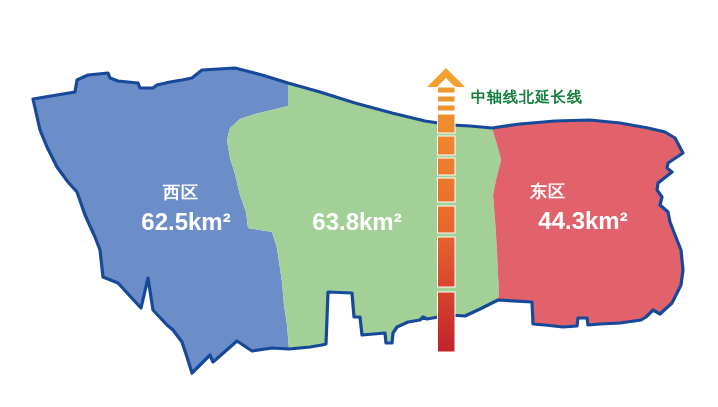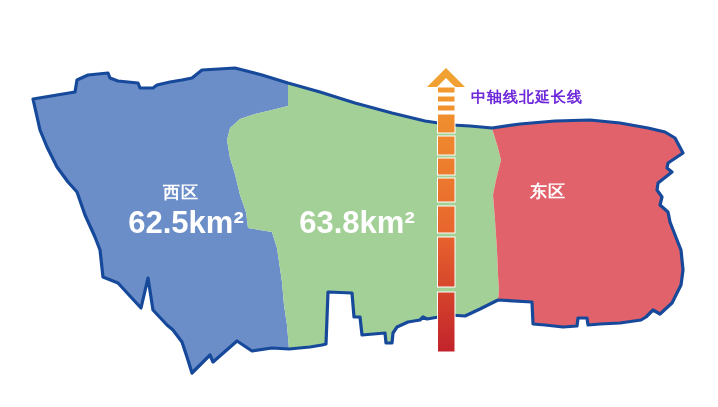--- a/index.html
+++ b/index.html
@@ -16,32 +16,32 @@
     transform:translate(-50%,-50%);
     color:#ffffff;
     font-weight:bold;
     text-align:center;
     white-space:nowrap;
     letter-spacing:1px;
     line-height:1;
     text-rendering:optimizeLegibility;
   }
   .region-name{font-size:17px;}
-  .region-area{font-size:31px;letter-spacing:0;}
+  .region-area{font-size:24px;letter-spacing:0;}
   .lbl-west-name{left:181px;top:192px;}
   .lbl-west-area{left:186px;top:222px;}
   .lbl-green-name{left:357px;top:189px;}
   .lbl-green-area{left:357px;top:222px;}
   .lbl-east-name{left:548px;top:191px;}
   .lbl-east-area{left:583px;top:221px;}
   .axis-label{
     position:absolute;
     left:471px;top:97px;
     transform:translateY(-50%);
-    color:#6d28d9;
+    color:#15803d;
     font-weight:bold;
     font-size:15px;
     letter-spacing:1px;
     white-space:nowrap;
   }
 </style>
 </head>
 <body>
 
 <div class="stage">
@@ -93,16 +93,17 @@
       </g>
     </g>
   </svg>
 
   <div class="lbl region-name lbl-west-name">西区</div>
   <div class="lbl region-area lbl-west-area">62.5km²</div>
 
   <div class="lbl region-area lbl-green-area">63.8km²</div>
 
   <div class="lbl region-name lbl-east-name">东区</div>
+  <div class="lbl region-area lbl-east-area">44.3km²</div>
 
   <div class="axis-label">中轴线北延长线</div>
 
 </div>
 
 </body></html>

